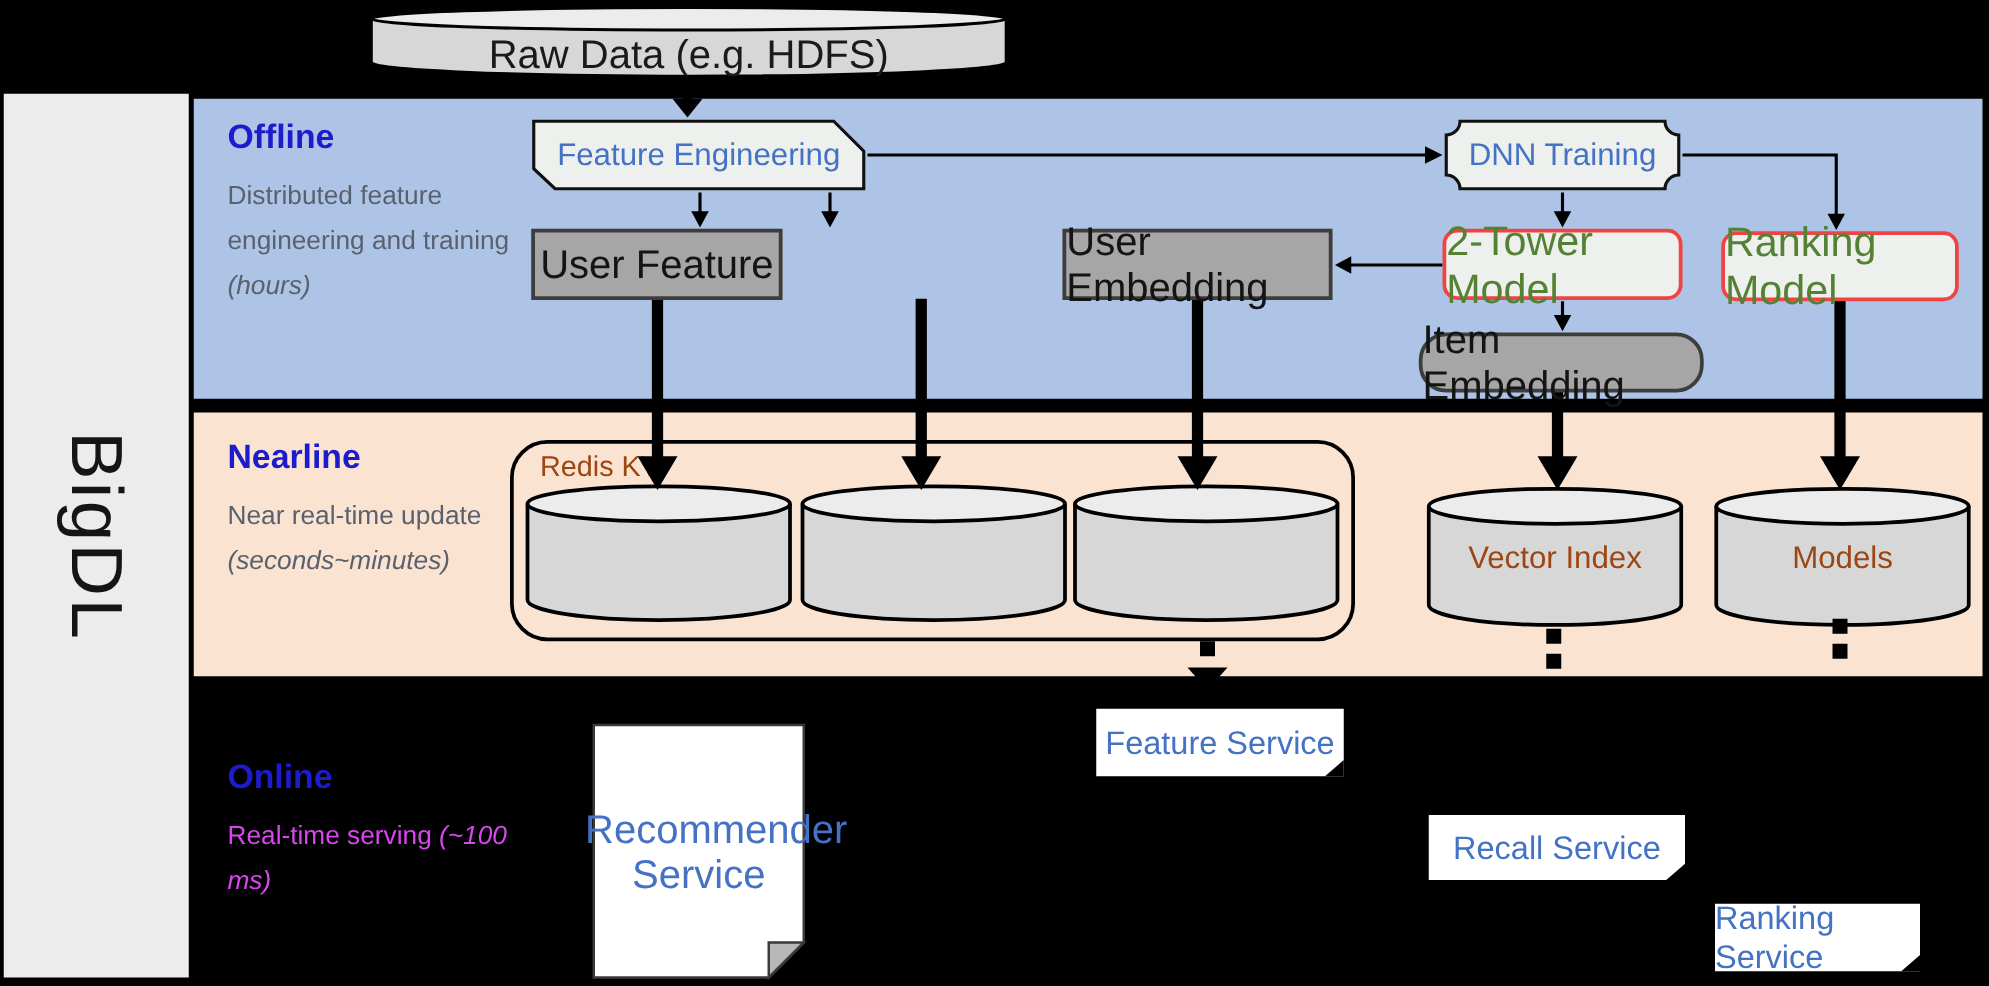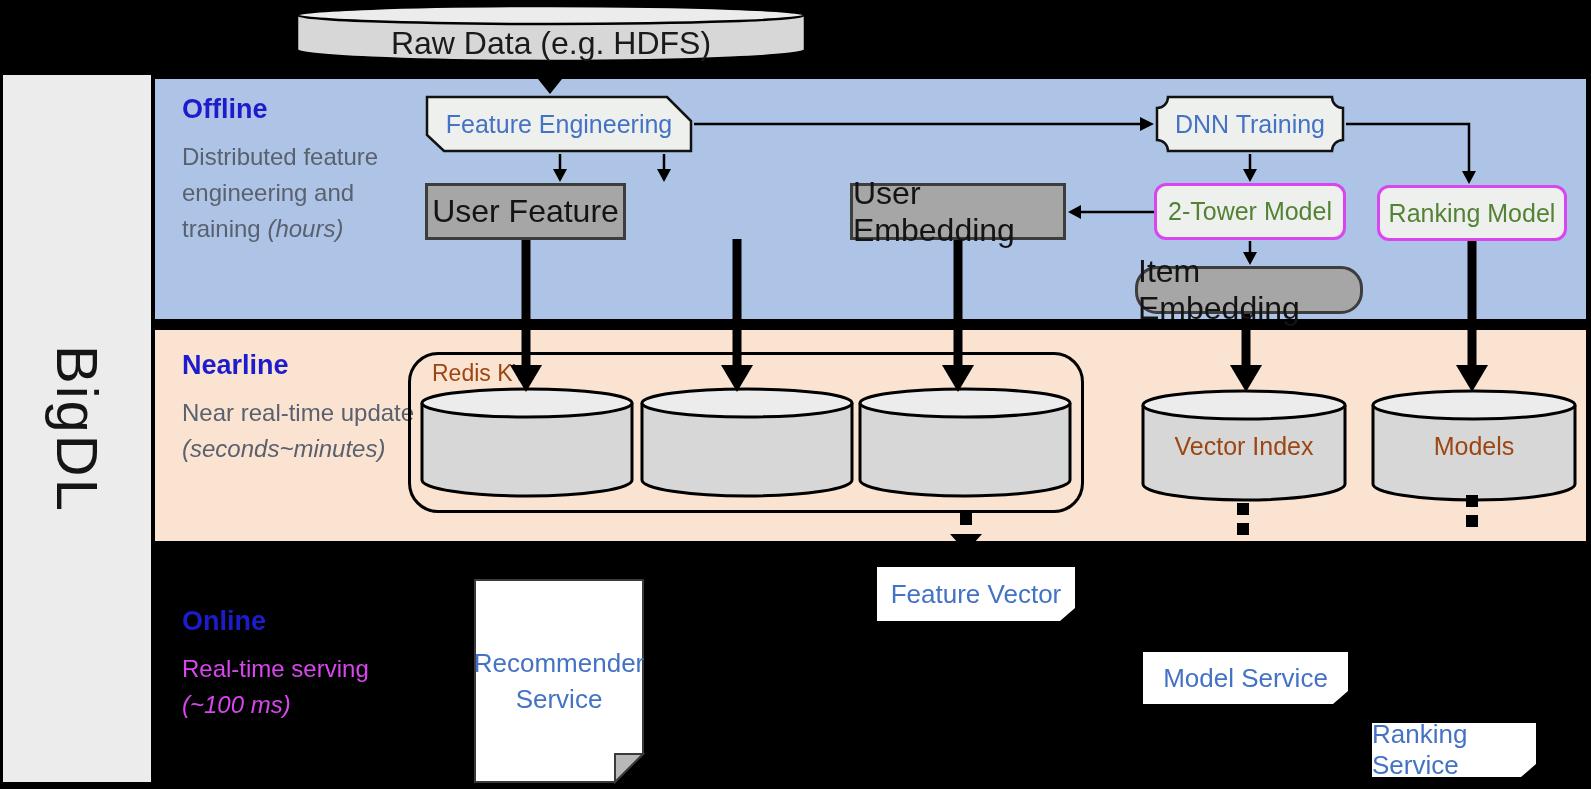--- a/index.html
+++ b/index.html
@@ -27,37 +27,37 @@
   .band.nearline{top:330px;height:211px;background:var(--nearline-band);}
   .bigdl-bar{
     position:absolute;left:3px;top:75px;width:148px;height:707px;
     background:var(--sidebar-gray);display:flex;align-items:center;justify-content:center;
   }
   .bigdl-bar .vtext{
     writing-mode:vertical-rl;font-size:58px;color:#151515;letter-spacing:2px;
   }
   .sec-text{position:absolute;width:250px;}
   .sec-text h2{margin:0 0 14px 0;font-size:27px;font-weight:600;color:var(--section-title-blue);}
-  .sec-text p{margin:0;font-size:24px;line-height:36px;color:var(--description-gray);width:238px;}
+  .sec-text p{margin:0;font-size:21px;line-height:36px;color:var(--description-gray);width:238px;}
   .sec-text p i{font-style:italic;}
   .offline-text{left:182px;top:94px;}
   .nearline-text{left:182px;top:350px;}
   .online-text{left:182px;top:606px;}
   .online-text p{color:#d946ef;}
 
   .node{position:absolute;display:flex;align-items:center;justify-content:center;}
   .node svg{position:absolute;inset:0;}
   .node .lbl{position:relative;z-index:1;}
   .graybox{
     background:var(--gray-box);border:3px solid #3d3d3d;box-sizing:border-box;
     color:#141414;font-size:32px;display:flex;align-items:center;justify-content:center;
   }
   .roundbox{
-    background:var(--light-box);border:3px solid #d946ef;border-radius:12px;box-sizing:border-box;
-    color:var(--node-text-green);font-size:25px;display:flex;align-items:center;justify-content:center;
+    background:var(--light-box);border:3px solid #ef4444;border-radius:12px;box-sizing:border-box;
+    color:var(--node-text-green);font-size:33px;display:flex;align-items:center;justify-content:center;
   }
   .fe-lbl,.dnn-lbl{color:var(--node-text-blue);font-size:25px;}
 
   .redis-container{
     position:absolute;left:408px;top:352px;width:676px;height:161px;box-sizing:border-box;
     border:3px solid #000;border-radius:30px;
   }
   .redis-label{position:absolute;left:432px;top:360px;font-size:23px;color:var(--store-text-brown);}
   .cyl{position:absolute;}
   .cyl .clbl{
@@ -71,21 +71,21 @@
     position:absolute;background:#fff;display:flex;align-items:center;justify-content:center;
     color:var(--node-text-blue);font-size:26px;
   }
   .svc::after{
     content:'';position:absolute;right:0;bottom:0;width:0;height:0;
     border-left:15px solid transparent;border-bottom:13px solid #000;
   }
   .doc{position:absolute;left:473px;top:578px;width:172px;height:206px;}
   .doc-label{
     position:absolute;left:468px;top:645px;width:182px;text-align:center;
-    font-size:26px;line-height:36px;color:var(--node-text-blue);
+    font-size:32px;line-height:36px;color:var(--node-text-blue);
   }
   .arrows{position:absolute;inset:0;pointer-events:none;}
 </style>
 </head>
 <body>
 
 <div class="stage">
 
   <div class="band offline"></div>
   <div class="band nearline"></div>
@@ -218,24 +218,24 @@
     <span class="lbl">2-Tower Model</span>
   </div>
   <div class="node roundbox" style="left:1377px;top:185px;width:190px;height:56px;">
     <span class="lbl">Ranking Model</span>
   </div>
   <div class="node graybox" style="left:1135px;top:266px;width:228px;height:48px;border-radius:22px;">
     <span class="lbl">Item Embedding</span>
   </div>
 
   <div class="svc" style="left:877px;top:567px;width:198px;height:54px;">
-    <span>Feature Vector</span>
+    <span>Feature Service</span>
   </div>
   <div class="svc" style="left:1143px;top:652px;width:205px;height:52px;">
-    <span>Model Service</span>
+    <span>Recall Service</span>
   </div>
   <div class="svc" style="left:1372px;top:723px;width:164px;height:54px;">
     <span>Ranking Service</span>
   </div>
 
   <svg class="doc" width="172" height="206">
     <path d="M2 2 H170 V176 L142 204 H2 Z" fill="#ffffff" stroke="#3a3a3a" stroke-width="2"></path>
     <path d="M142 204 L170 176 H142 Z" fill="#b8b8b8" stroke="#3a3a3a" stroke-width="2"></path>
   </svg>
   <div class="doc-label">Recommender Service</div>

